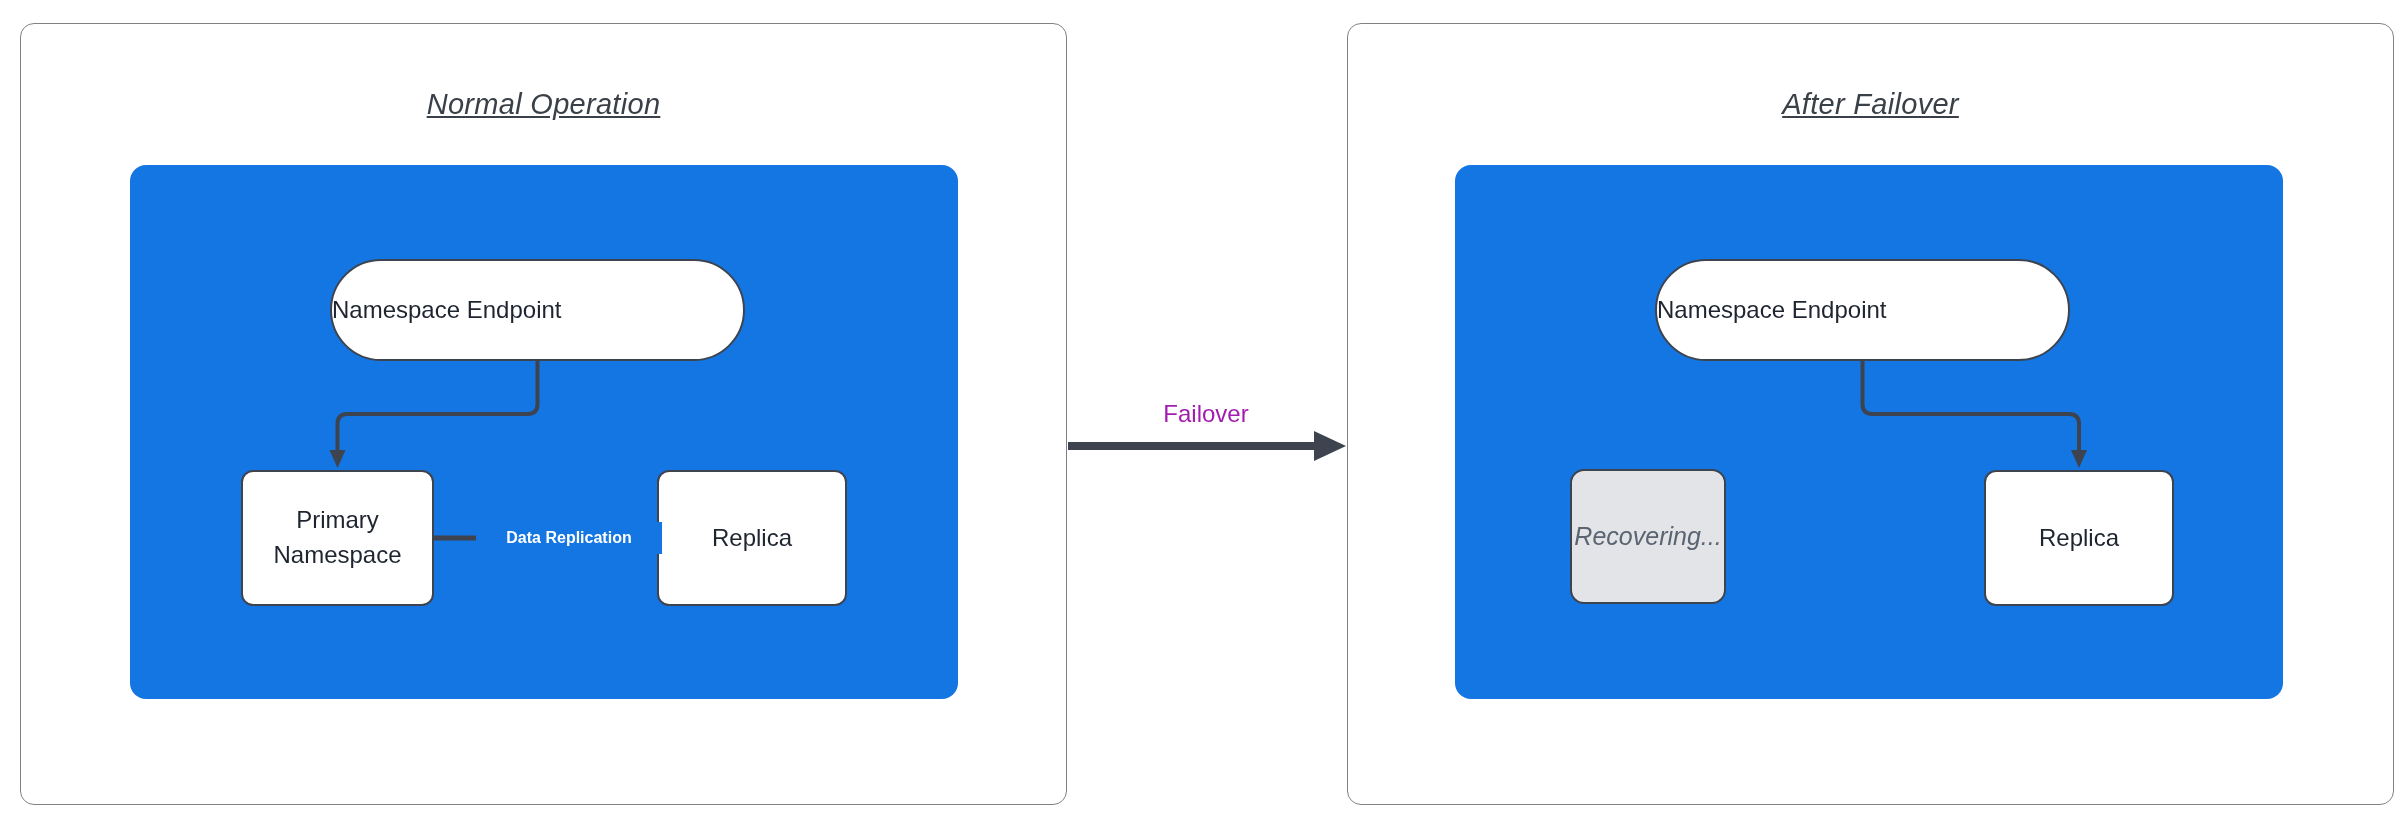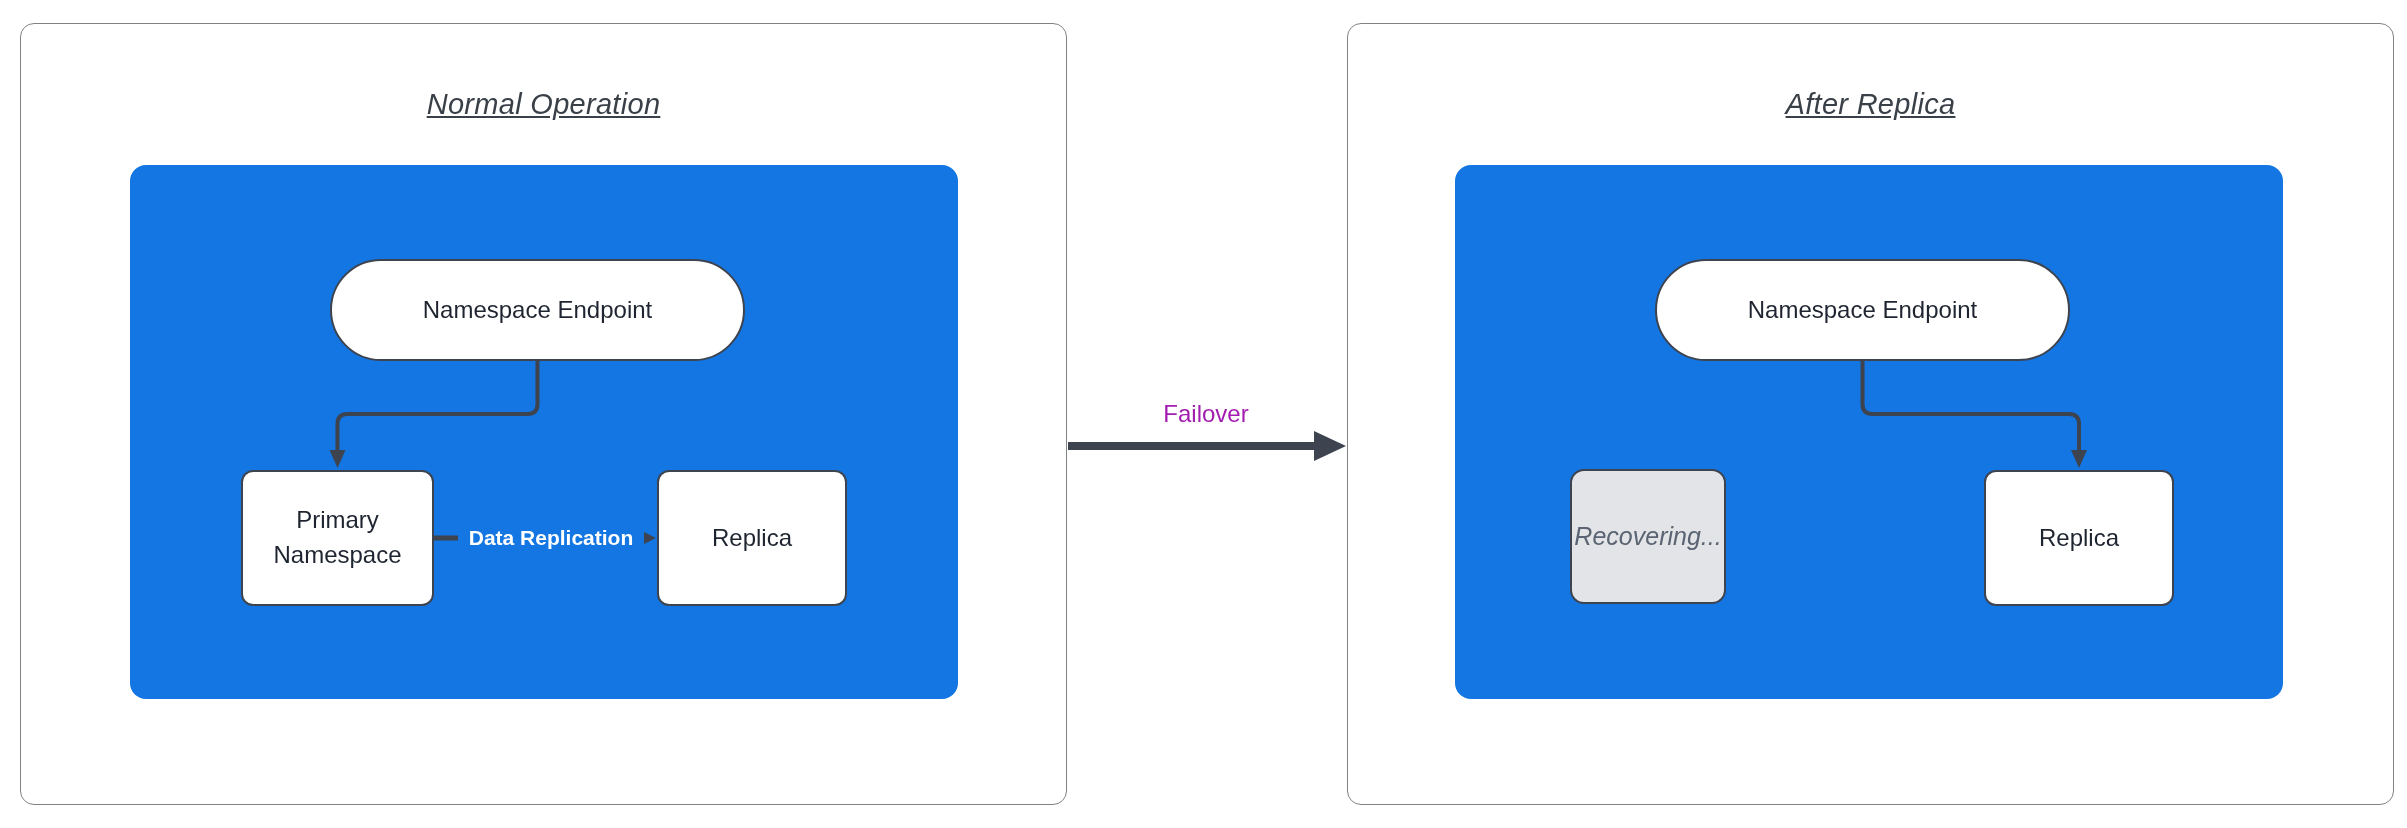--- a/index.html
+++ b/index.html
@@ -36,21 +36,21 @@
   .blue-zone{
     position:absolute;top:165px;width:828px;height:534px;
     background:var(--accent);border-radius:16px;
   }
   .blue-zone.left{left:130px;}
   .blue-zone.right{left:1455px;}
 
   .pill{
     position:absolute;top:259px;width:415px;height:102px;
     background:#ffffff;border:2px solid var(--slate);border-radius:51px;
-    display:flex;align-items:center;justify-content:center;
+    display:flex;align-items:center;justify-content:flex-start;
     font-size:24px;color:var(--node-text);
   }
   .pill.left{left:330px;}
   .pill.right{left:1655px;}
 
   .node{
     position:absolute;top:470px;height:136px;
     background:#ffffff;border:2px solid var(--slate);border-radius:12px;
     display:flex;align-items:center;justify-content:center;text-align:center;
     font-size:24px;line-height:1.45;color:var(--node-text);padding:4px 10px;
@@ -58,22 +58,22 @@
   .node.primary{left:241px;width:193px;}
   .node.replica-l{left:657px;width:190px;}
   .node.replica-r{left:1984px;width:190px;}
   .node.recovering{
     left:1570px;width:156px;top:469px;height:135px;
     background:var(--recover-fill);border:2px solid var(--slate);border-radius:14px;
     font-style:italic;color:var(--recover-text);font-size:25px;
   }
 
   .rep-label{
-    position:absolute;left:458px;top:522px;width:186px;height:32px;
-    background:var(--accent);color:#ffffff;font-weight:bold;font-size:21px;
+    position:absolute;left:476px;top:522px;width:186px;height:32px;
+    background:var(--accent);color:#ffffff;font-weight:bold;font-size:16px;
     line-height:32px;text-align:center;z-index:6;white-space:nowrap;
   }
   .failover-label{
     position:absolute;left:1106px;top:400px;width:200px;text-align:center;
     font-size:24px;color:#a21caf;z-index:6;
   }
 
   svg.overlay{
     position:absolute;left:0;top:0;width:2407px;height:828px;
     z-index:5;pointer-events:none;
@@ -100,21 +100,21 @@
     <span>Primary Namespace</span>
   </div>
 
   <div class="node replica-l">
     <span>Replica</span>
   </div>
 
   <div class="rep-label">Data Replication</div>
 
   <section class="panel right"></section>
-  <div class="panel-title right">After Replica</div>
+  <div class="panel-title right">After Failover</div>
   <div class="blue-zone right"></div>
 
   <div class="pill right">
     <span>Namespace Endpoint</span>
   </div>
 
   <div class="node recovering">
     <span>Recovering...</span>
   </div>
 

